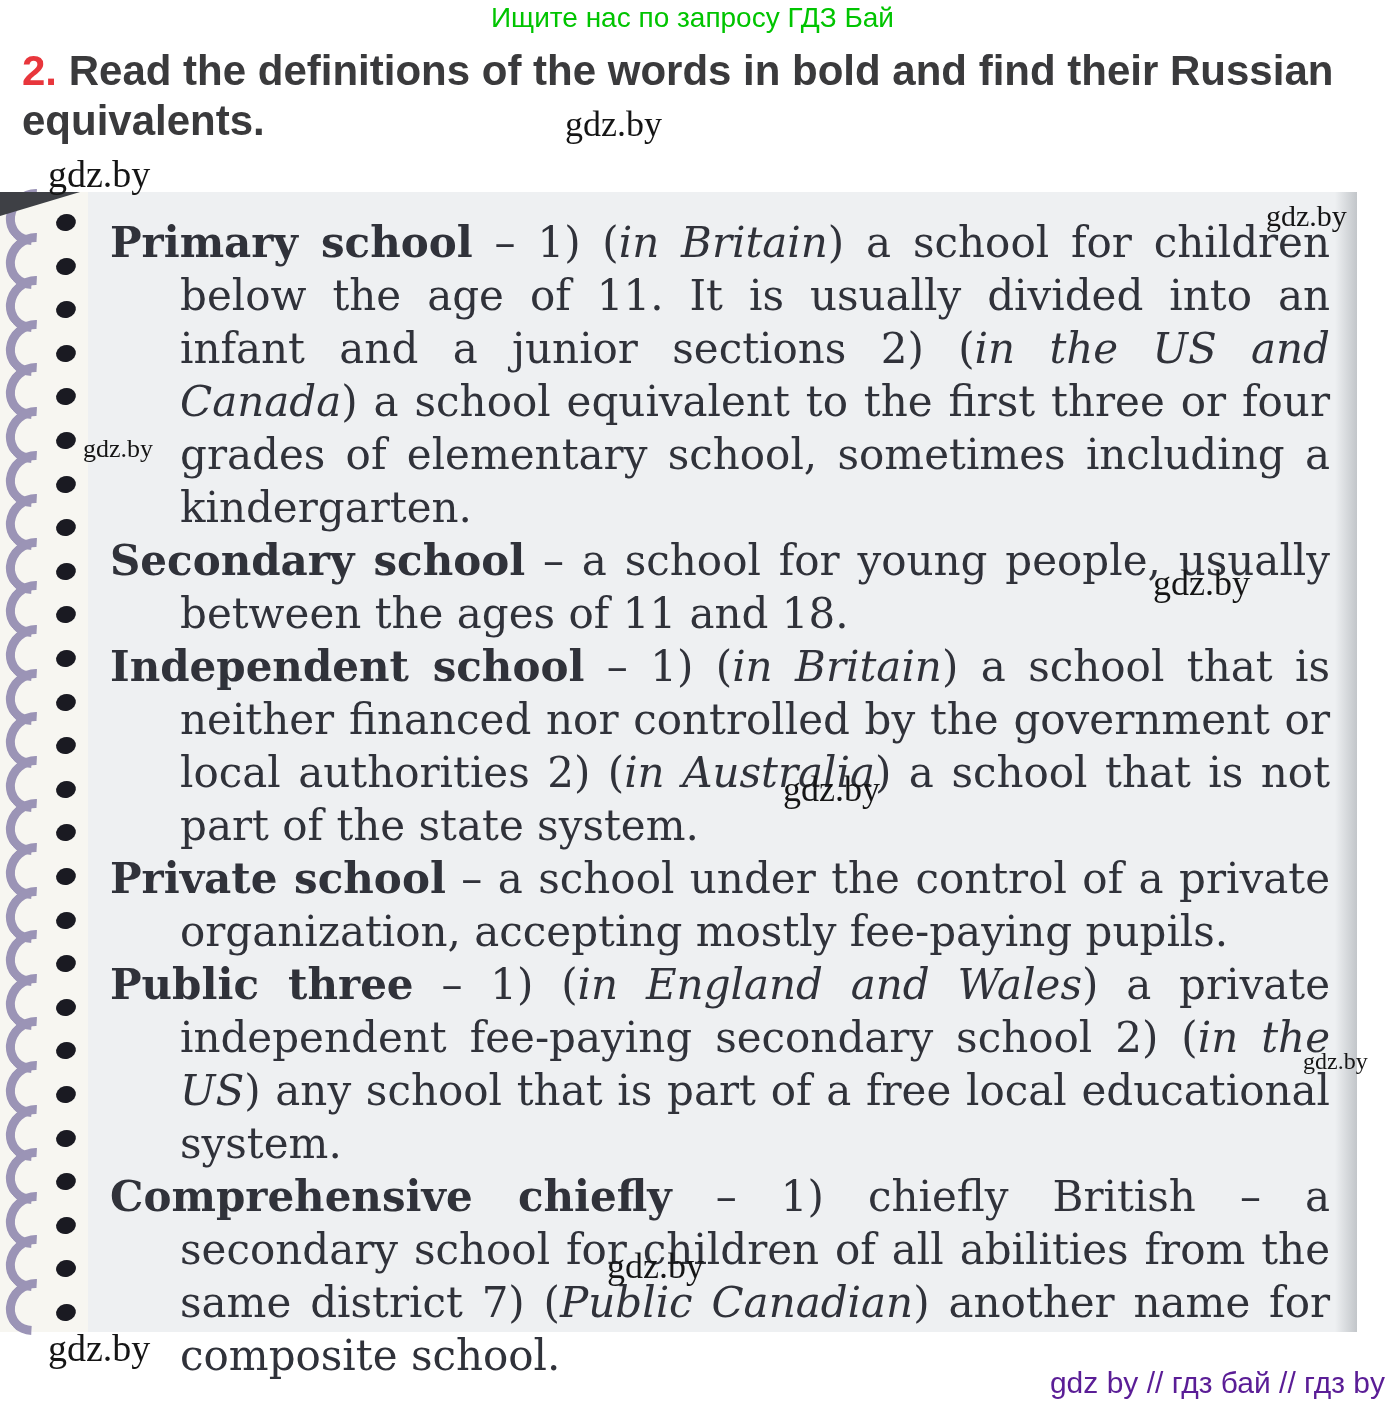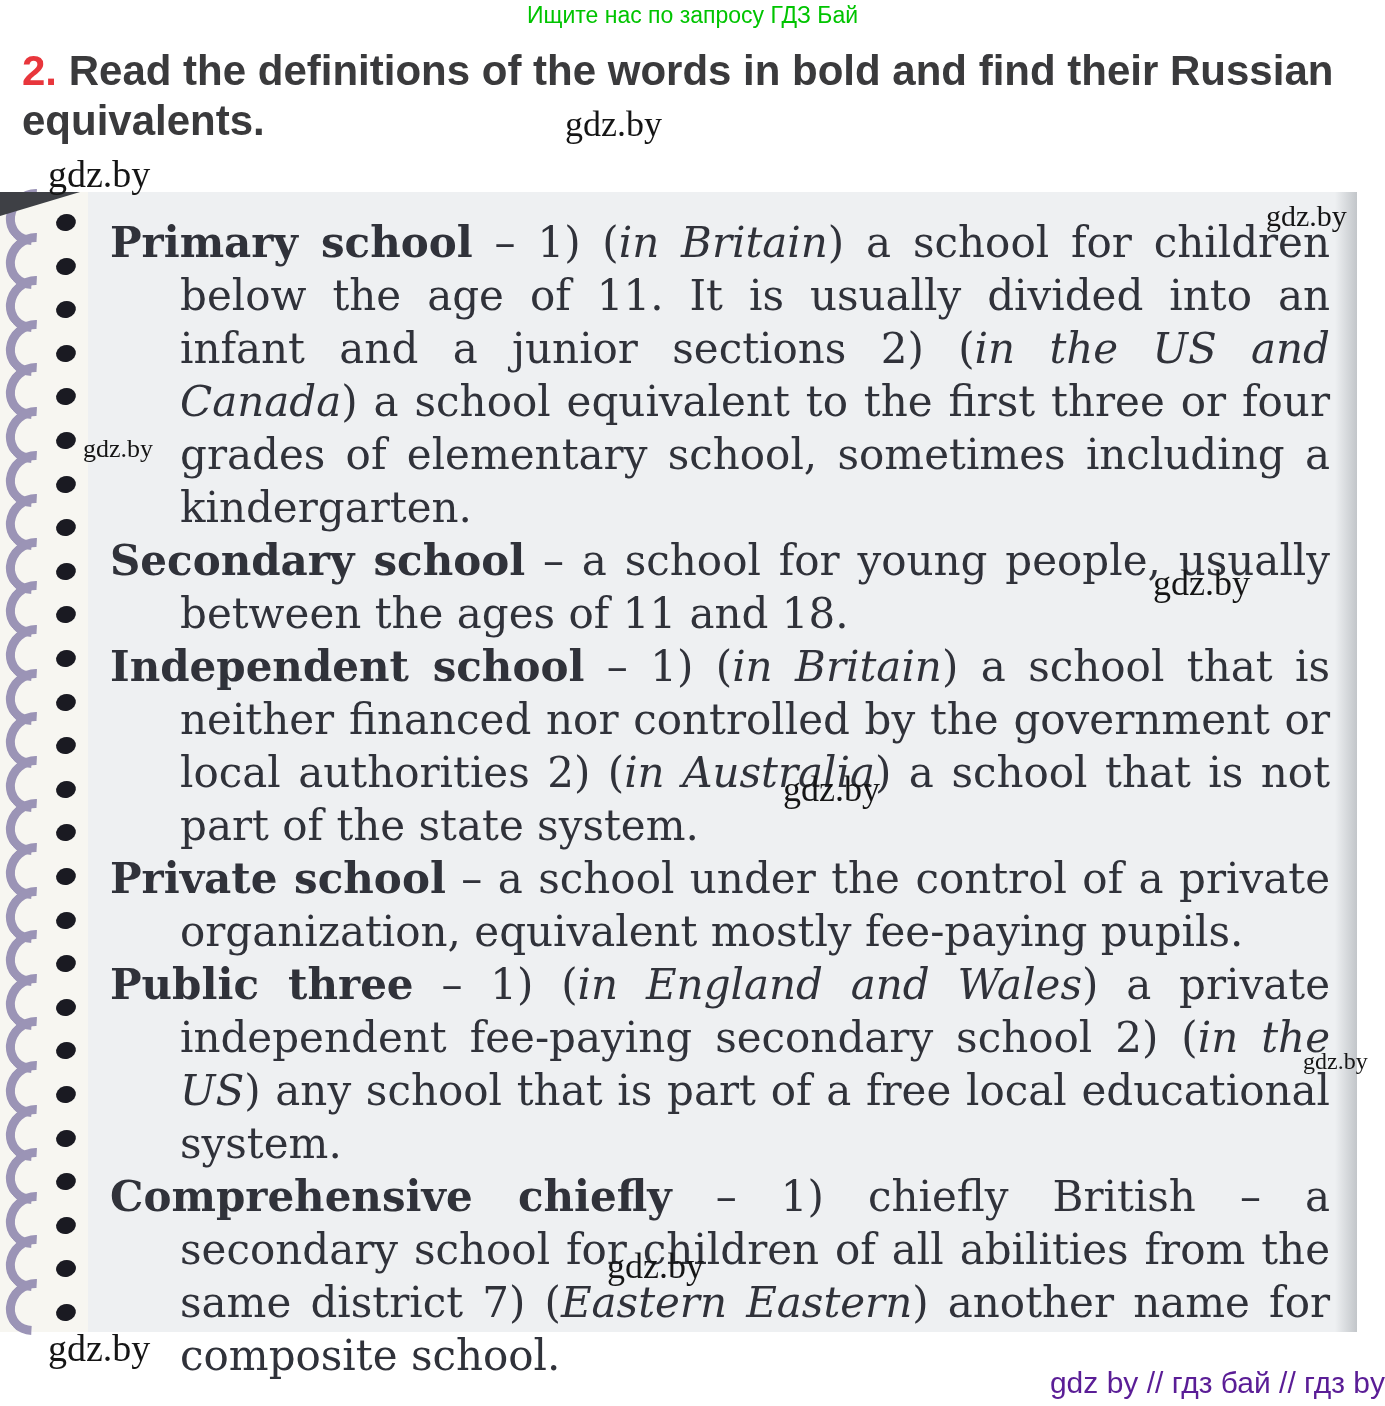--- a/index.html
+++ b/index.html
@@ -10,21 +10,21 @@
     --head:#3a3a3c;
     --pagebg:#eef0f2;
   }
   html,body{margin:0;padding:0;background:#ffffff;}
   .screen{
     position:relative;width:1385px;height:1406px;overflow:hidden;background:#ffffff;
     font-family:"Liberation Sans",sans-serif;
   }
   .top-banner{
     position:absolute;top:2px;left:0;width:100%;text-align:center;
-    font-size:23px;color:var(--green);
+    font-size:28px;color:var(--green);
   }
   .heading{
     position:absolute;left:22px;top:46px;width:1352px;
     font-weight:bold;font-size:42px;line-height:50px;color:var(--head);
   }
   .heading .num{color:var(--red);}
   
   .page{
     position:absolute;left:0;top:192px;width:1357px;height:1140px;
     background:var(--pagebg);
@@ -142,23 +142,23 @@
         <div class="hole" style="top: 1068.4px;"></div>
         <div class="coil" style="top: 1088px; border-top-color: rgb(155, 148, 182); border-left-color: rgb(155, 148, 182);"></div>
         <div class="hole" style="top: 1112px;"></div>
       </div>
     <div class="corner"></div>
     <div class="edge-shadow"></div>
     <div class="defs">
         <p><b>Primary school</b><span> – 1) (</span><i>in Britain</i><span>) a school for children below the age of 11. It is usually divided into an infant and a junior sections 2) (</span><i>in the US and Canada</i><span>) a school equivalent to the first three or four grades of elementary school, sometimes including a kindergarten.</span></p>
         <p><b>Secondary school</b><span> – a school for young people, usually between the ages of 11 and 18.</span></p>
         <p><b>Independent school</b><span> – 1) (</span><i>in Britain</i><span>) a school that is neither financed nor controlled by the government or local authorities 2) (</span><i>in Australia</i><span>) a school that is not part of the state system.</span></p>
-        <p><b>Private school</b><span> – a school under the control of a private organization, equivalent mostly fee-paying pupils.</span></p>
+        <p><b>Private school</b><span> – a school under the control of a private organization, accepting mostly fee-paying pupils.</span></p>
         <p><b>Public three</b><span> – 1) (</span><i>in England and Wales</i><span>) a private independent fee-paying secondary school 2) (</span><i>in the US</i><span>) any school that is part of a free local educational system.</span></p>
-        <p><b>Comprehensive chiefly</b><span> – 1) chiefly British – a secondary school for children of all abilities from the same district 7) (</span><i>Eastern Eastern</i><span>) another name for composite school.</span></p>
+        <p><b>Comprehensive chiefly</b><span> – 1) chiefly British – a secondary school for children of all abilities from the same district 7) (</span><i>Public Canadian</i><span>) another name for composite school.</span></p>
       </div>
   </div>
 
   <div class="wm wm1">gdz.by</div>
   <div class="wm wm2">gdz.by</div>
   <div class="wm wm3">gdz.by</div>
   <div class="wm wm4">gdz.by</div>
   <div class="wm wm5">gdz.by</div>
   <div class="wm wm6">gdz.by</div>
   <div class="wm wm7">gdz.by</div>

